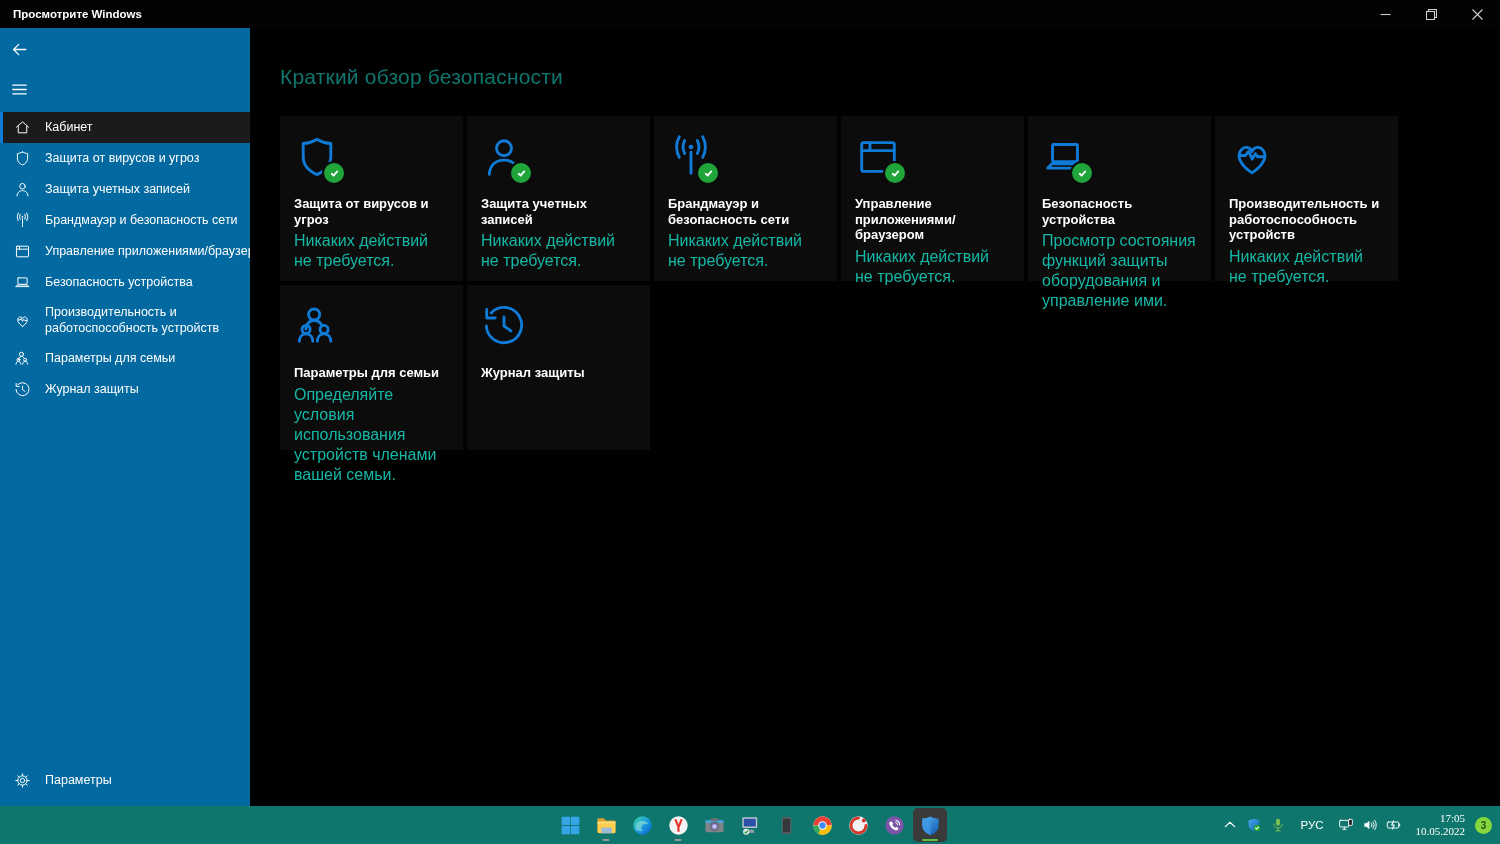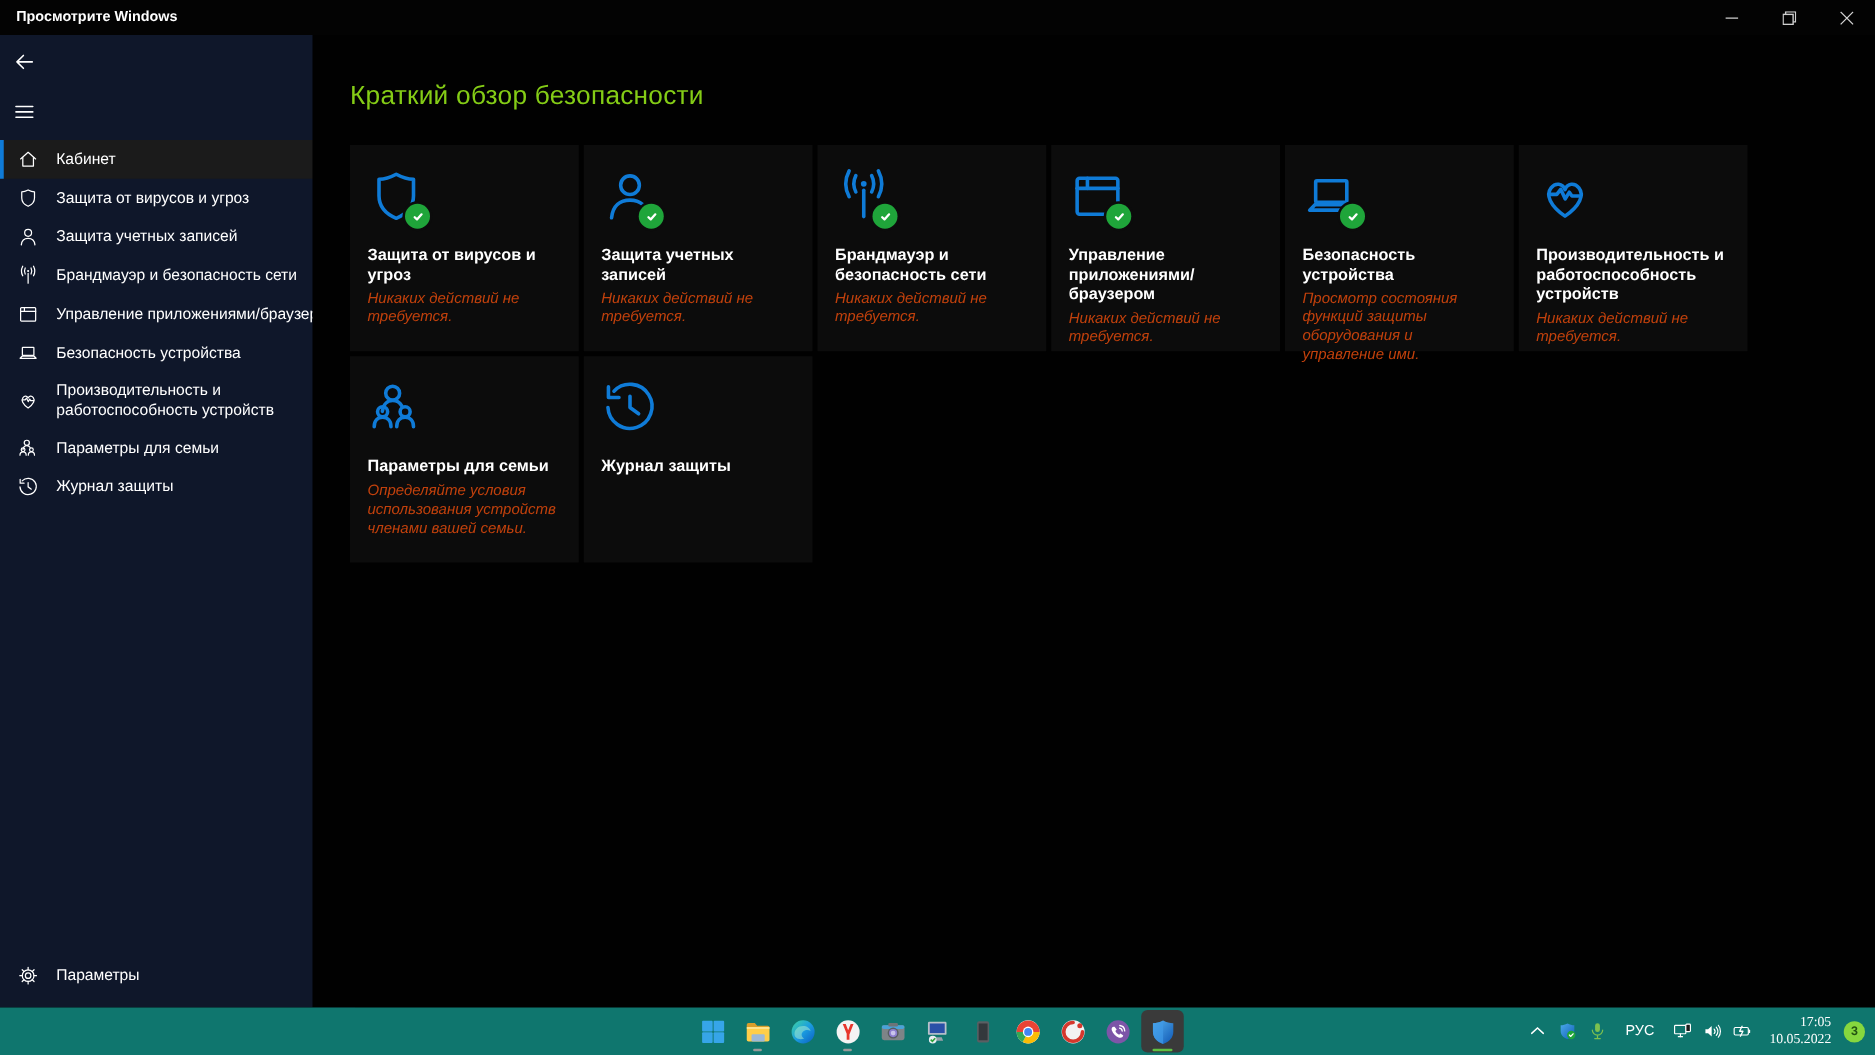--- a/index.html
+++ b/index.html
@@ -7,46 +7,46 @@
   .stage{position:relative;width:1500px;height:844px;background:#010101;}
 
   
   .titlebar{position:absolute;top:0;left:0;right:0;height:28px;background:#030303;display:flex;align-items:center;}
   .titlebar .title{color:#fff;font-size:11.5px;font-weight:600;padding-left:13px;}
   .wincontrols{margin-left:auto;display:flex;height:100%;}
   .winbtn{width:46px;height:100%;display:flex;align-items:center;justify-content:center;color:#cfcfcf;}
   .winbtn svg{width:11px;height:11px;stroke:#cfcfcf;stroke-width:1.1;fill:none;}
 
   
-  .sidebar{position:absolute;top:28px;left:0;width:284px;bottom:38px;background:#0f172a;color:#fff;}
+  .sidebar{position:absolute;top:28px;left:0;width:284px;bottom:38px;background:#0369a1;color:#fff;}
   .sb-back{margin:12px 0 0 10px;width:26px;height:22px;color:#fff;}
   .sb-menu{margin:18px 0 12px 10px;width:26px;height:20px;color:#fff;}
   .sb-back svg,.sb-menu svg{width:19px;height:19px;stroke:#fff;stroke-width:1.6;fill:none;stroke-linecap:round;stroke-linejoin:round;}
   .nav{display:flex;flex-direction:column;}
   .nav-item{position:relative;display:flex;align-items:center;gap:14px;padding:7px 8px 7px 14px;cursor:default;}
   .nav-item.selected{background:#1b1b1b;box-shadow:inset 3px 0 0 var(--accent);}
   .nav-item .ico{flex:0 0 17px;width:17px;height:17px;color:#fff;}
   .nav-item .ico svg{width:17px;height:17px;stroke:#fff;stroke-width:1.4;fill:none;stroke-linecap:round;stroke-linejoin:round;}
   .nav-item .lbl{font-size:12.5px;line-height:1.25;color:#fff;}
   .sb-settings{position:absolute;bottom:10px;left:0;right:0;margin-top:38px;}
 
   
   .main{position:absolute;top:28px;left:250px;right:0;bottom:38px;background:#010101;}
   .content{padding:37px 0 0 30px;}
-  .page-title{color:#84cc16;font-size:21px;font-weight:300;margin:0;letter-spacing:.2px;}
+  .page-title{color:#0f766e;font-size:21px;font-weight:300;margin:0;letter-spacing:.2px;}
   .page-sub{margin-top:11px;max-width:305px;color:#cfcfcf;font-size:12px;line-height:1.45;}
   .cards{margin-top:27px;display:flex;flex-wrap:wrap;gap:4px;width:1126px;}
   .card{width:183px;height:165px;background:#0c0c0c;box-sizing:border-box;padding:14px;cursor:default;}
   .card .icowrap{position:relative;width:46px;height:46px;margin:4px 0 16px 0;color:var(--accent);}
   .card .icowrap svg.main-ico{width:46px;height:46px;stroke:var(--accent);stroke-width:1.5;fill:none;stroke-linecap:round;stroke-linejoin:round;}
   .badge-check{position:absolute;right:-4px;bottom:-3px;width:20px;height:20px;border-radius:50%;
     background:var(--green);display:flex;align-items:center;justify-content:center;box-shadow:0 0 0 2px #0c0c0c;}
   .badge-check svg{width:11px;height:11px;stroke:#fff;stroke-width:2;fill:none;stroke-linecap:round;stroke-linejoin:round;}
   .card .ct{color:#fff;font-size:13px;font-weight:700;line-height:1.2;margin-bottom:4px;}
-  .card .cd{color:#c2410c;font-size:12px;line-height:1.25;font-style:italic;}
+  .card .cd{color:#14b8a6;font-size:16px;line-height:1.25;}
 
   
   .taskbar{position:absolute;left:0;right:0;bottom:0;height:38px;background:#0f766e;display:flex;align-items:center;}
   .tb-center{position:absolute;left:50%;transform:translateX(-50%);display:flex;align-items:center;}
   .tb-slot{position:relative;width:34px;height:34px;margin:0 1px;border-radius:5px;display:flex;align-items:center;justify-content:center;}
   .tb-slot.active{background:#3a3a3a;}
   .tb-slot svg{width:23px;height:23px;}
   .runbar{position:absolute;bottom:1px;left:50%;transform:translateX(-50%);width:7px;height:2.5px;border-radius:2px;background:#9a9a9a;}
   .runbar.green{width:16px;background:#5fc242;}
   .tray{position:absolute;right:8px;top:0;height:100%;display:flex;align-items:center;gap:4px;}

